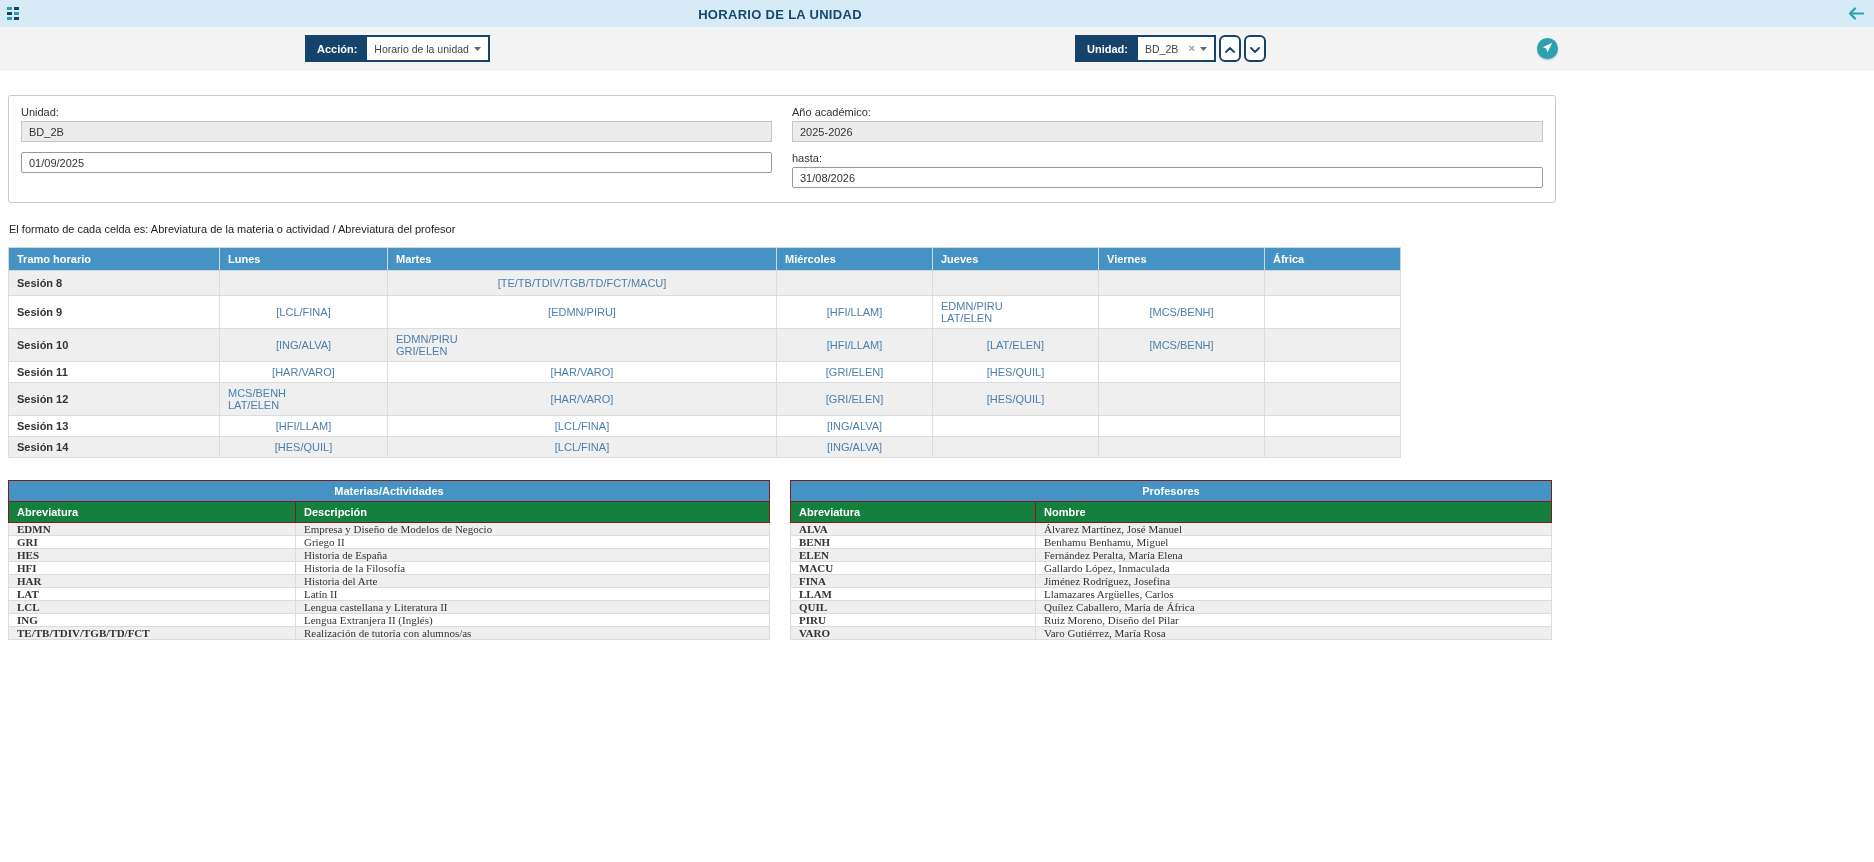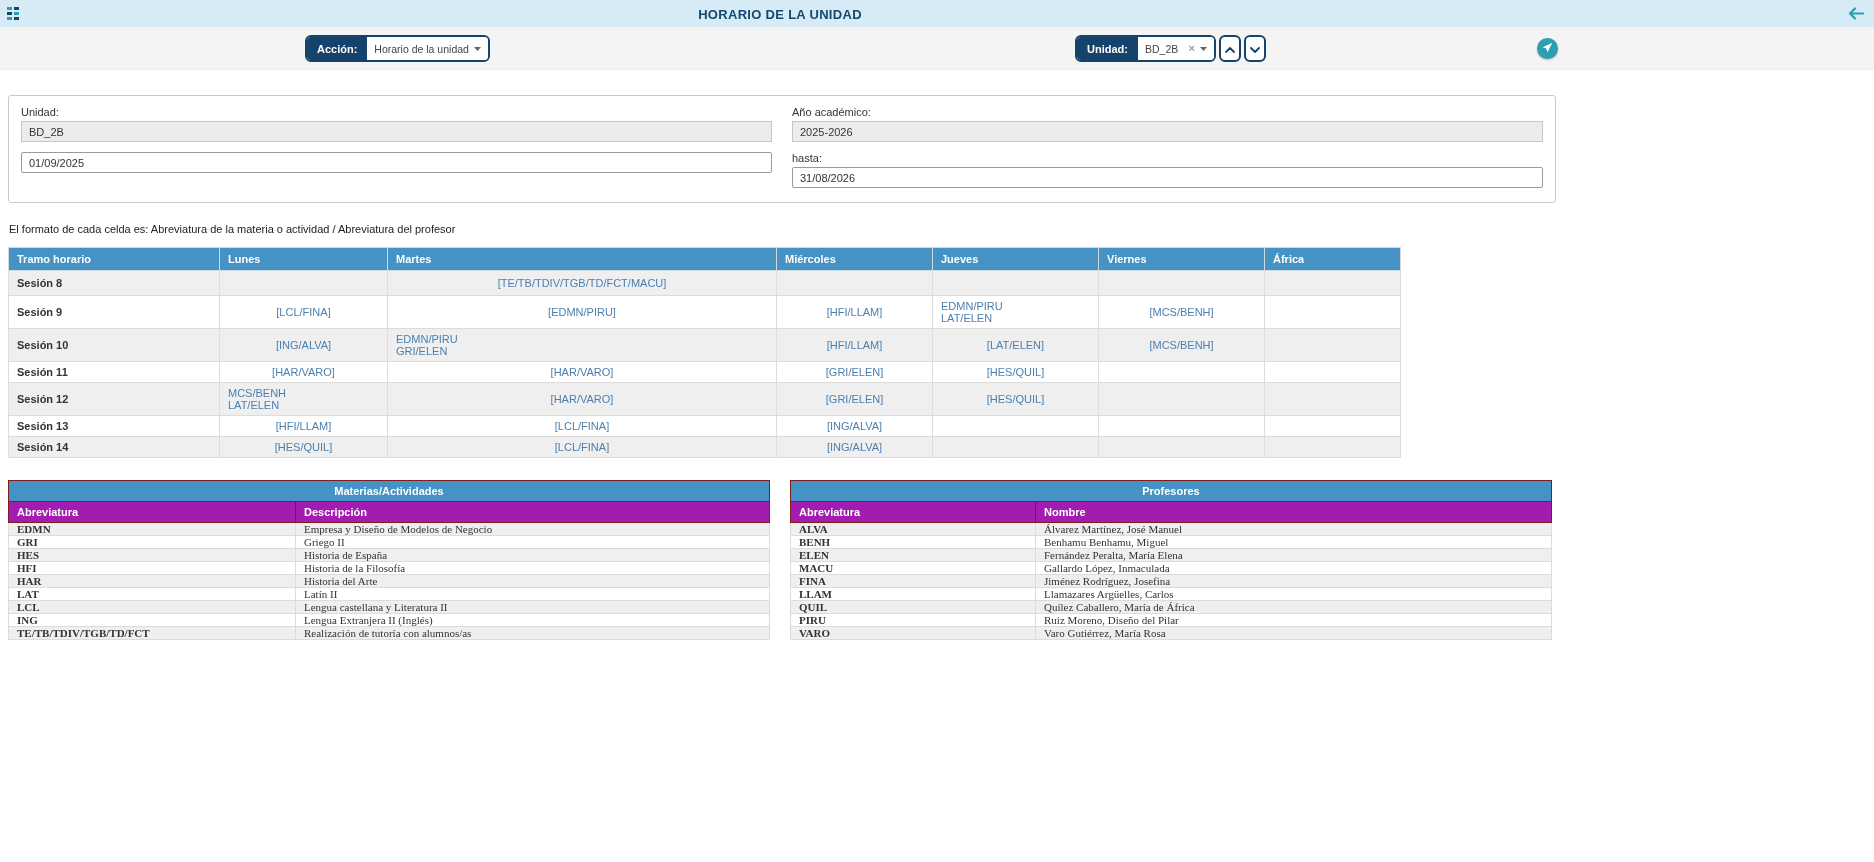--- a/index.html
+++ b/index.html
@@ -19,21 +19,21 @@
     position: absolute; left: 0; right: 0; top: 7px;
     text-align: center; font-size: 13px; font-weight: bold;
     color: #15476f; letter-spacing: .3px;
   }
   .back-arrow { position: absolute; right: 10px; top: 7px; line-height: 0; cursor: pointer; }
 
   
   .toolbar { position: relative; height: 43px; background: #f4f4f4; border-bottom: 1px solid #ececec; }
   .combo-group {
     display: flex; align-items: stretch; height: 27px;
-    border: 2px solid #16436b; border-radius: 6px; background: #fff; overflow: hidden;
+    border: 2px solid #16436b; border-radius: 0; background: #fff; overflow: hidden;
   }
   .accion-wrap { position: absolute; left: 305px; top: 8px; }
   .unidad-wrap { position: absolute; left: 1075px; top: 8px; display: flex; gap: 3px; }
   .combo-chip {
     background: #16436b; color: #fff; font-size: 11px; font-weight: bold;
     display: flex; align-items: center; padding: 0 10px; white-space: nowrap;
   }
   .combo-select {
     display: flex; align-items: center; gap: 5px; padding: 0 7px;
     font-size: 10.5px; color: #444; cursor: pointer; background: #fff; white-space: nowrap;
@@ -90,21 +90,21 @@
   .timetable td.sched { color: #4b7fae; text-align: center; white-space: pre-line; }
   .timetable td.sched.multi { text-align: left; }
   .timetable tbody tr:nth-child(odd) { background: #efefef; }
   .timetable tbody tr:first-child td { height: 25px; }
 
   
   .lookup-row { display: flex; align-items: flex-end; gap: 20px; margin: 22px 0 0 8px; }
   .lookup { border-collapse: collapse; table-layout: fixed; width: 762px; }
   .lookup th { font-size: 11px; color: #fff; border: 1px solid #7f1d1d; }
   .lookup th.t-title { background: #4493c4; text-align: center; padding: 4px; font-weight: bold; }
-  .lookup tr.head-row th { background: #a21caf; text-align: left; padding: 4px 8px; font-weight: bold; }
+  .lookup tr.head-row th { background: #15803d; text-align: left; padding: 4px 8px; font-weight: bold; }
   .lookup td { border: 1px solid #dcdcdc; font-size: 11px; color: #333; padding: 0 8px; font-family: Liberation Serif, serif; }
   .lookup td.abbr { font-weight: bold; }
   .lookup tbody tr:nth-child(odd) { background: #efefef; }
 </style>
 </head>
 <body>
 
 <div class="topbar">
   <div class="topbar-inner">
     <span class="app-icon">

